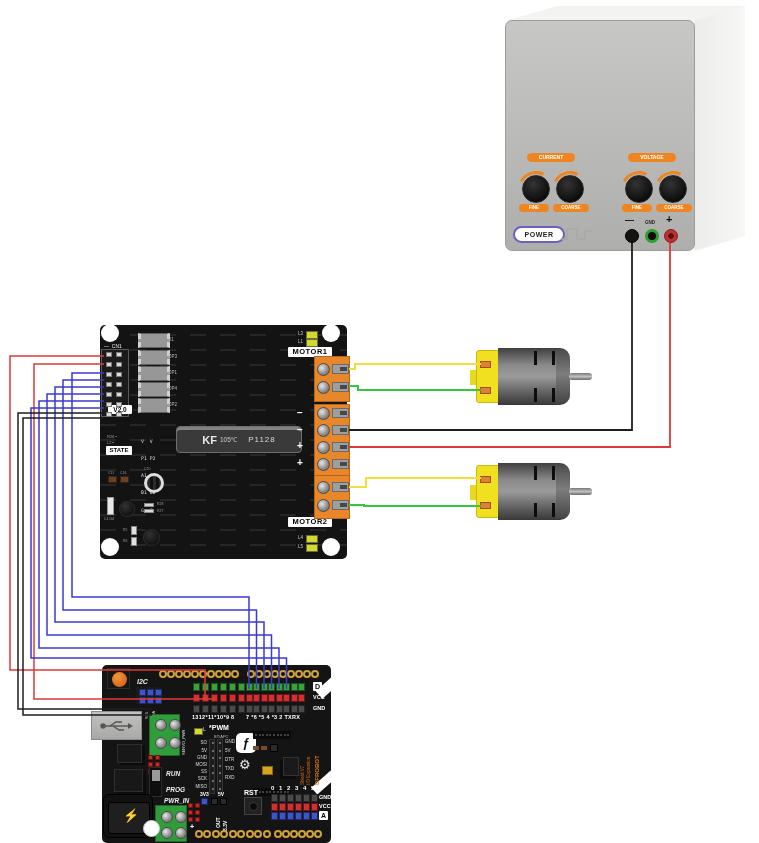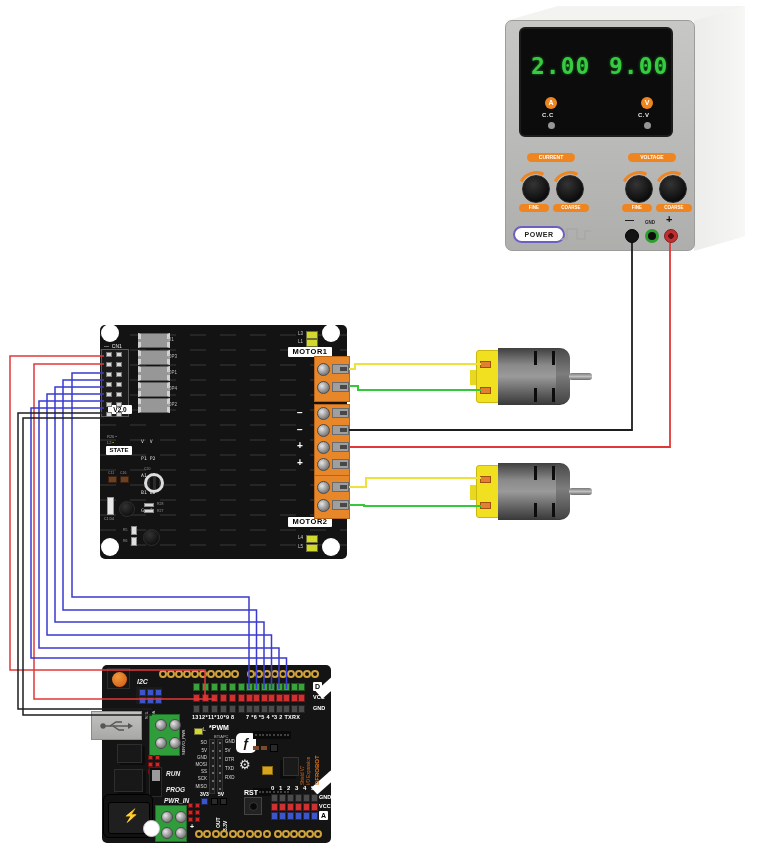--- a/index.html
+++ b/index.html
@@ -26,30 +26,20 @@
 </head>
 <body>
 
 <div class="canvas">
 
   <div class="abs" style="left:0;top:0;width:759px;height:260px;">
     <div class="abs" style="left:505px;top:6px;width:240px;height:15px;background:#f3f3f1;clip-path:polygon(0 100%,79% 100%,100% 0,22% 0);"></div>
     <div class="abs" style="left:694px;top:6px;width:51px;height:245px;background:linear-gradient(90deg,#ececea,#f7f7f5);clip-path:polygon(0 6%,100% 0,100% 94%,0 100%);"></div>
     <div class="abs" style="left:505px;top:20px;width:190px;height:231px;border-radius:7px;background:linear-gradient(180deg,#c7c7c5,#aeaeac);border:1px solid #9c9c9a;"></div>
 
-    <div class="abs" style="left:519px;top:27px;width:154px;height:110px;background:#0c0c0c;border-radius:6px;border:2px solid #1d1d1d;">
-      <div class="abs seg" style="left:10px;top:24px;font-size:23px;letter-spacing:1px;">2.00</div>
-      <div class="abs seg" style="left:88px;top:24px;font-size:23px;letter-spacing:1px;">9.00</div>
-      <div class="abs" style="left:24px;top:68px;width:12px;height:12px;border-radius:50%;background:#ef8520;color:#fff;font-size:7px;font-weight:bold;text-align:center;line-height:12px;">A</div>
-      <div class="abs tlabel" style="left:21px;top:83px;font-size:6px;font-weight:bold;letter-spacing:.5px;">C.C</div>
-      <div class="abs" style="left:27px;top:93px;width:7px;height:7px;border-radius:50%;background:#969696;"></div>
-      <div class="abs" style="left:120px;top:68px;width:12px;height:12px;border-radius:50%;background:#ef8520;color:#fff;font-size:7px;font-weight:bold;text-align:center;line-height:12px;">V</div>
-      <div class="abs tlabel" style="left:117px;top:83px;font-size:6px;font-weight:bold;letter-spacing:.5px;">C.V</div>
-      <div class="abs" style="left:123px;top:93px;width:7px;height:7px;border-radius:50%;background:#969696;"></div>
-    </div>
 
     <div class="abs pill" style="left:527px;top:153px;width:48px;height:9px;font-size:5px;line-height:9px;">CURRENT</div>
     <div class="abs pill" style="left:628px;top:153px;width:48px;height:9px;font-size:5px;line-height:9px;">VOLTAGE</div>
 
     <div class="knob" style="left:522px;top:175px;width:26px;height:26px;"></div>
     <div class="knob" style="left:556px;top:175px;width:26px;height:26px;"></div>
     <div class="knob" style="left:625px;top:175px;width:26px;height:26px;"></div>
     <div class="knob" style="left:659px;top:175px;width:26px;height:26px;"></div>
 
     <div class="abs pill" style="left:519px;top:204px;width:30px;height:8px;font-size:4.5px;line-height:8px;">FINE</div>
@@ -85,20 +75,25 @@
     <div class="abs wbox" style="left:6px;top:121px;width:26px;height:9px;font-size:6px;line-height:9px;">STATE</div>
 
     <div class="abs" style="left:41px;top:102px;font-family:'DejaVu Sans Mono',monospace;font-size:4.8px;line-height:1.2;color:#ddd;white-space:pre;">
       <div>V  V</div>
       <div>P1 P2</div>
       <div>A1 A2</div>
       <div>B1 B2</div>
       <div>G  G</div>
     </div>
 
+    <div class="abs" style="left:76px;top:101px;width:126px;height:27px;background:#3a3a3a;border:1px solid #6e6e6e;border-radius:4px;box-shadow:inset 0 3px 0 #828282;display:flex;align-items:center;justify-content:center;gap:3px;">
+      <span style="font-size:11px;font-weight:bold;color:#e8e8e8;">KF</span>
+      <span style="font-size:6.5px;color:#ccc;">105℃</span>
+      <span style="font-size:8px;color:#d8d8d8;letter-spacing:1px;margin-left:8px;">P1128</span>
+    </div>
 
     <div class="dipchip" style="left:38px;top:8px;width:26px;height:13px;"></div>
     <div class="dipchip" style="left:38px;top:25px;width:26px;height:13px;"></div>
     <div class="dipchip" style="left:38px;top:41px;width:26px;height:13px;"></div>
     <div class="dipchip" style="left:38px;top:57px;width:26px;height:13px;"></div>
     <div class="dipchip" style="left:38px;top:73px;width:26px;height:13px;"></div>
     <div class="abs" style="left:68px;top:12px;font-size:4.5px;color:#bbb;">U1</div>
     <div class="abs" style="left:68px;top:29px;font-size:4.5px;color:#bbb;">OP3</div>
     <div class="abs" style="left:68px;top:45px;font-size:4.5px;color:#bbb;">OP1</div>
     <div class="abs" style="left:68px;top:61px;font-size:4.5px;color:#bbb;">OP4</div>

